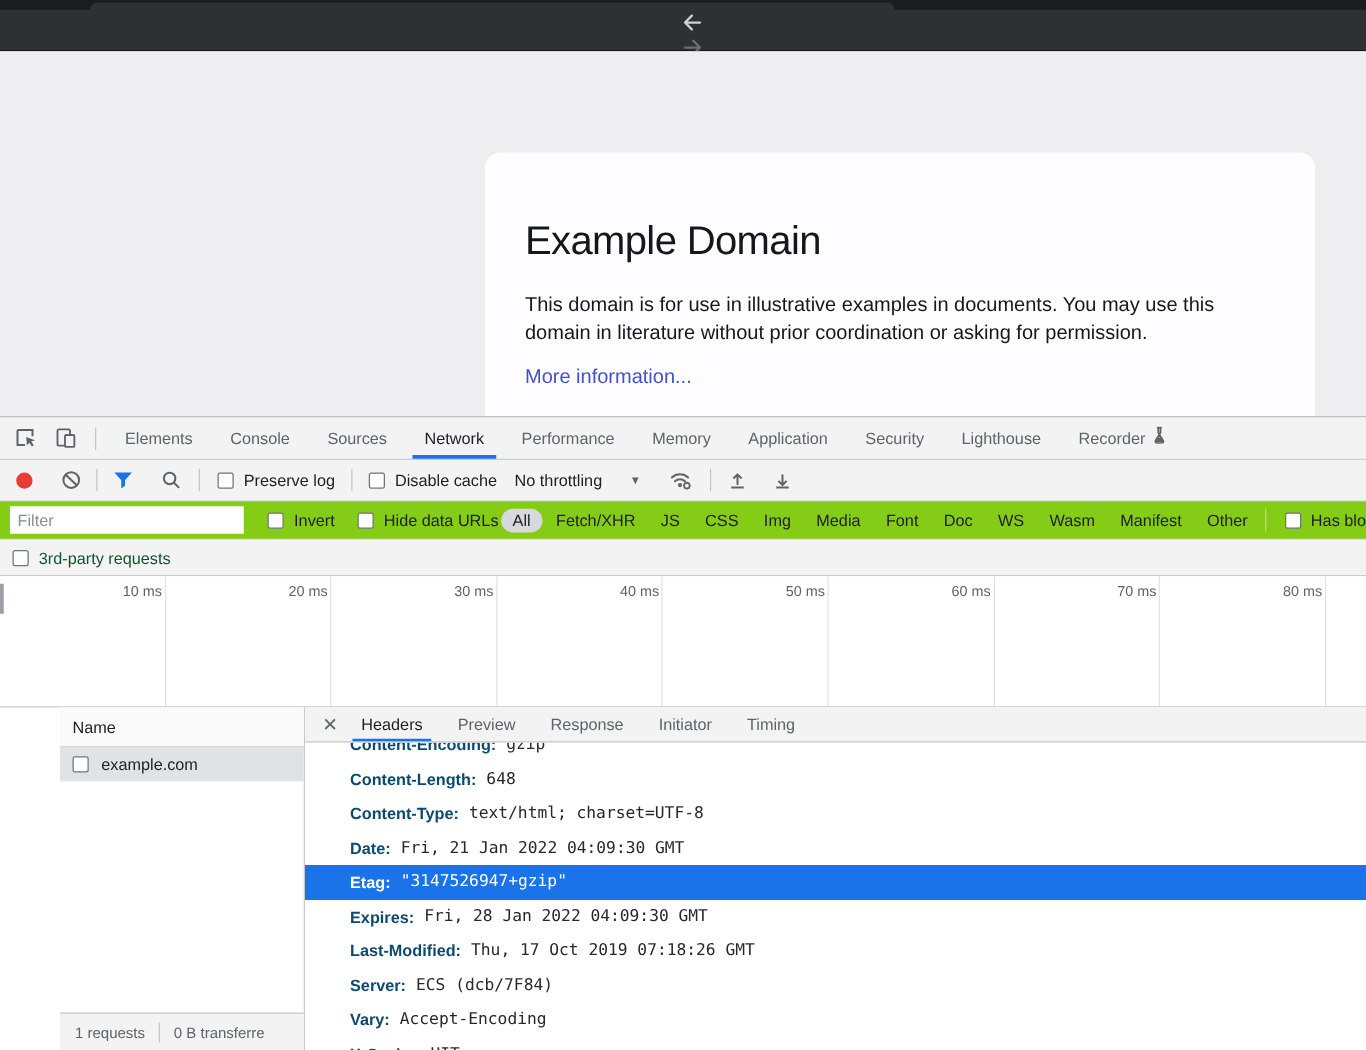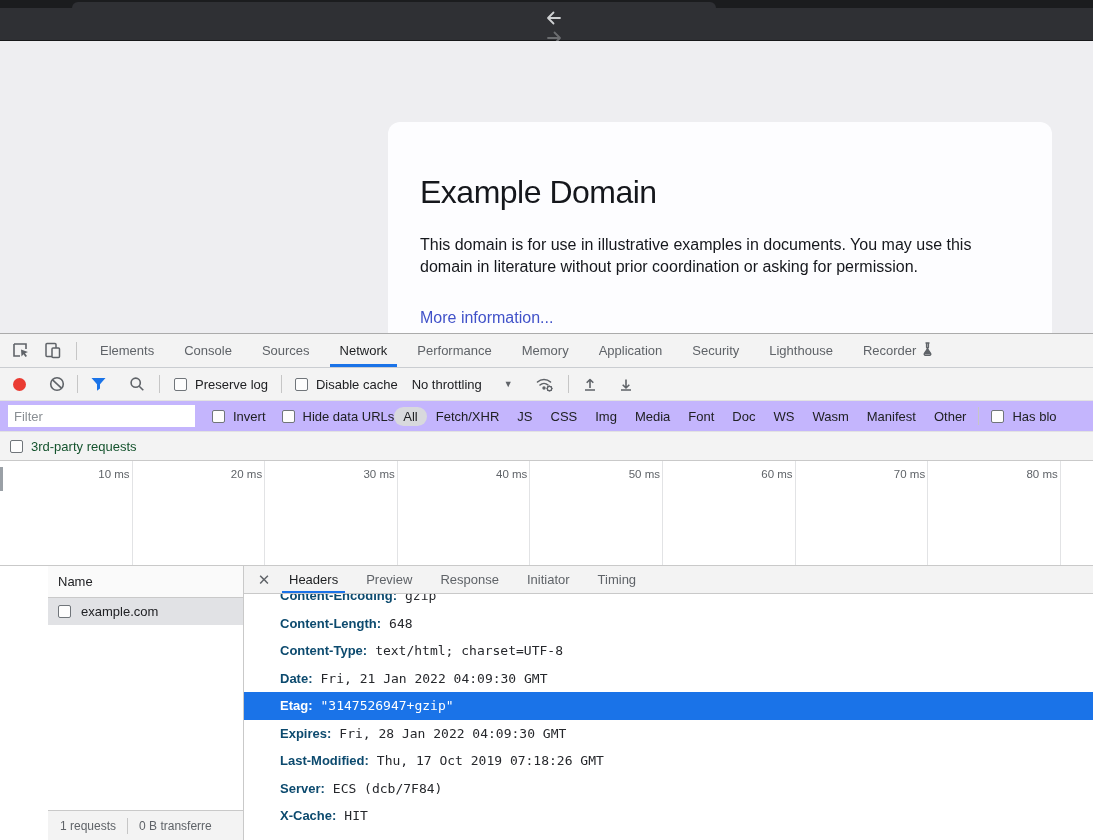--- a/index.html
+++ b/index.html
@@ -16,21 +16,21 @@
   .sec-label { color:#9aa0a6; font-size:13px; margin-left:7px; white-space:nowrap; }
   .url-divider { width:1px; height:14px; background:#5f6368; margin:0 10px; }
   .url-text { color:#e8eaed; font-size:13px; white-space:nowrap; }
   .url-spacer { flex:1; }
   .urlbar .right-ic { margin-left:14px; flex:none; display:flex; }
 
   
   .page { position:absolute; left:0; top:41px; width:1093px; height:292px; background:#eeeef1; overflow:hidden; }
   .card { position:absolute; left:388px; top:81px; width:664px; height:260px; background:#fdfdff; border-radius:12px 12px 0 0; }
   .card h1 { margin:52px 32px 0 32px; font-size:32px; font-weight:400; color:#15171c; letter-spacing:-0.5px; }
-  .card p { margin:23px 32px 16px 32px; width:578px; font-size:16px; line-height:21.5px; color:#15171c; }
+  .card p { margin:23px 32px 0 32px; width:578px; font-size:16px; line-height:21.5px; color:#15171c; }
   .card a { display:inline-block; margin:16px 32px 0 32px; font-size:16px; color:#4152c9; text-decoration:none; }
 
   
   .devtools { position:absolute; left:0; top:333px; width:1093px; height:507px; background:#fff; border-top:1px solid #ababab; display:flex; flex-direction:column; }
   .dt-tabbar { height:34px; flex:none; background:#f3f3f3; border-bottom:1px solid #cacdd1; display:flex; align-items:stretch; }
   .dt-iconbtn { width:32px; display:flex; align-items:center; justify-content:center; flex:none; }
   .dt-iconbtn:first-child { margin-left:4px; }
   .vsep { width:1px; height:18px; background:#c6c6c6; align-self:center; margin:0 8px; flex:none; }
   .dt-tabs { display:contents; }
   .dt-tab { position:relative; display:flex; align-items:center; padding:0 15px; font-size:13px; color:#5f6368; white-space:nowrap; cursor:default; }
@@ -38,21 +38,21 @@
   .dt-tab.active::after { content:""; position:absolute; left:5px; right:5px; bottom:0; height:3px; background:#1a73e8; }
   .flask-ic { align-self:center; margin-left:-10px; margin-right:8px; }
 
   .net-toolbar { height:33px; flex:none; background:#f3f3f3; border-bottom:1px solid #e2e2e2; display:flex; align-items:center; font-size:13px; color:#202124; }
   .rec-dot { width:13px; height:13px; border-radius:50%; background:#ea3b32; margin-left:13px; flex:none; }
   .tb-ic { display:flex; align-items:center; justify-content:center; flex:none; }
   .chk { width:13px; height:13px; border:1px solid #70757a; border-radius:2px; background:#fdfdfd; flex:none; }
   .chk-group { display:flex; align-items:center; gap:8px; white-space:nowrap; }
   .dd-arrow { font-size:9px; color:#5f6368; }
 
-  .filter-bar { height:31px; flex:none; background:#c4b5fd; border-bottom:1px solid #e2e2e2; display:flex; align-items:center; font-size:13px; color:#202124; }
+  .filter-bar { height:31px; flex:none; background:#84cc16; border-bottom:1px solid #e2e2e2; display:flex; align-items:center; font-size:13px; color:#202124;justify-content:space-between; }
   .filter-input { width:187px; height:22px; margin-left:8px; border:none; background:#fff; font-size:13px; font-family:"Liberation Sans",sans-serif; padding:0 6px; color:#202124; outline:none; flex:none; }
   .filter-input::placeholder { color:#8a8f94; }
   .type-pills { display:contents; }
   .type-pill { padding:2px 9px; white-space:nowrap; border-radius:10px; flex:none; }
   .type-pill.active { background:#d8d9dd; }
   .pill-sep { width:1px; height:18px; background:#c6c6c6; margin:0 3px; flex:none; }
 
   .third-bar { height:29px; flex:none; background:#f3f3f3; border-bottom:1px solid #c9c9c9; display:flex; align-items:center; padding-left:10px; font-size:13px; color:#14532d; }
 
   .timeline { height:105px; flex:none; background:#fff; border-bottom:1px solid #c9c9c9; display:flex; position:relative; overflow:hidden; }
@@ -358,20 +358,24 @@
               <div class="hdr-row">
                 <span class="hdr-name">Last-Modified:</span>
                 <span class="hdr-val">Thu, 17 Oct 2019 07:18:26 GMT</span>
               </div>
 
               <div class="hdr-row">
                 <span class="hdr-name">Server:</span>
                 <span class="hdr-val">ECS (dcb/7F84)</span>
               </div>
 
+              <div class="hdr-row">
+                <span class="hdr-name">Vary:</span>
+                <span class="hdr-val">Accept-Encoding</span>
+              </div>
 
               <div class="hdr-row">
                 <span class="hdr-name">X-Cache:</span>
                 <span class="hdr-val">HIT</span>
               </div>
             </div>
         </div>
       </div>
     </div>
 

